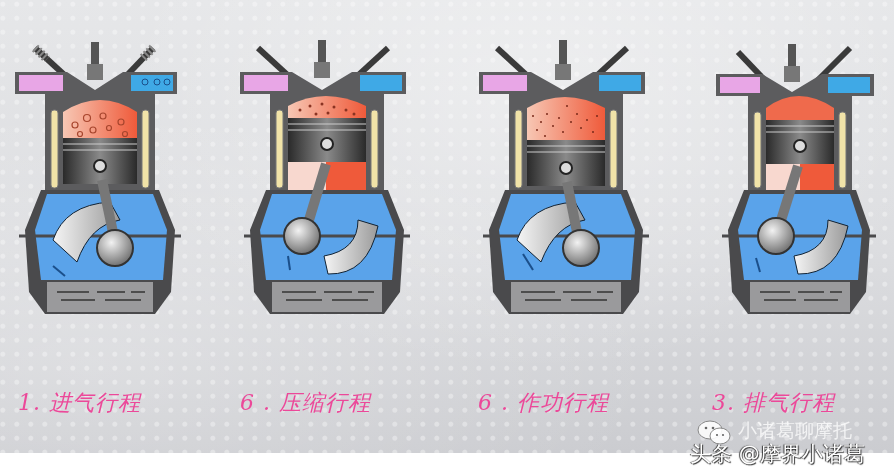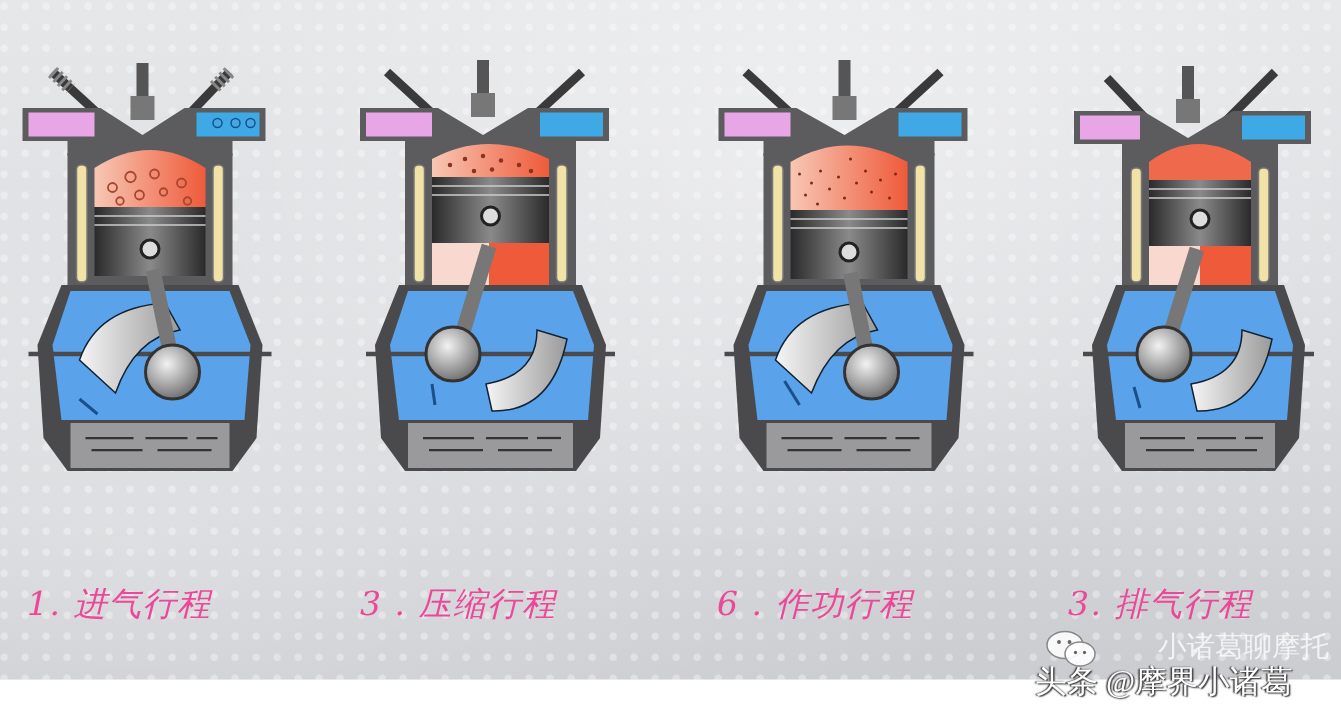--- a/index.html
+++ b/index.html
@@ -8,22 +8,22 @@
     background:
       radial-gradient(circle at 20% 30%, rgba(255,255,255,0.35) 0 2px, transparent 3px) 0 0/14px 14px,
       linear-gradient(180deg,#e6e7e9 0%,#dcdde0 55%,#cbccd0 100%);}
   .stage::after{content:"";position:absolute;inset:0;
     background:radial-gradient(ellipse at 60% 20%, rgba(255,255,255,0.35), transparent 55%),
                radial-gradient(ellipse at 10% 80%, rgba(255,255,255,0.25), transparent 50%);}
   .engine{position:absolute;top:30px;width:200px;height:300px;}
   .engine svg{width:200px;height:300px;display:block;}
   .label{position:absolute;top:388px;font-family:"DejaVu Serif",serif;font-size:22px;color:#ec4899;letter-spacing:1px;white-space:nowrap;font-style:italic;}
   .wm{position:absolute;font-family:"DejaVu Sans",sans-serif;white-space:nowrap;}
-  .wm1{left:772px;top:418px;font-size:19px;color:rgba(255,255,255,0.75);}
-  .wm2{left:690px;top:440px;font-size:21px;color:#ffffff;text-shadow:1px 1px 1px #333,-1px 0 1px #333;font-family:Liberation Serif, serif;}
+  .wm1{left:738px;top:418px;font-size:19px;color:rgba(255,255,255,0.75);}
+  .wm2{left:690px;top:440px;font-size:21px;color:#ffffff;text-shadow:1px 1px 1px #333,-1px 0 1px #333;}
   .wechat{position:absolute;left:695px;top:418px;width:40px;height:30px;}
 </style>
 </head>
 <body>
 
 <div class="stage"></div>
 
 <svg width="0" height="0" style="position:absolute">
   <defs>
     <linearGradient id="gas" x1="0" x2="1" y1="0" y2="0">
@@ -236,21 +236,21 @@
         <line x1="70" y1="262" x2="100" y2="262"></line>
         <line x1="108" y1="262" x2="134" y2="262"></line>
         <line x1="140" y1="262" x2="152" y2="262"></line>
         <line x1="74" y1="270" x2="106" y2="270"></line>
         <line x1="114" y1="270" x2="148" y2="270"></line>
       </g>
 </svg>
 </div>
 
 <div class="label" style="left:18px">1. 进气行程</div>
-<div class="label" style="left:240px">3 . 压缩行程</div>
+<div class="label" style="left:240px">6 . 压缩行程</div>
 <div class="label" style="left:478px">6 . 作功行程</div>
 <div class="label" style="left:712px">3. 排气行程</div>
 
 <svg class="wechat" viewBox="0 0 40 30">
   <ellipse cx="15" cy="12" rx="12" ry="9" fill="rgba(255,255,255,0.85)" stroke="#888" stroke-width="1"></ellipse>
   <ellipse cx="25" cy="18" rx="10" ry="8" fill="rgba(255,255,255,0.9)" stroke="#888" stroke-width="1"></ellipse>
   <circle cx="11" cy="10" r="1.3" fill="#666"></circle>
     <circle cx="18" cy="10" r="1.3" fill="#666"></circle>
   <circle cx="22" cy="17" r="1.1" fill="#666"></circle>
     <circle cx="28" cy="17" r="1.1" fill="#666"></circle>

